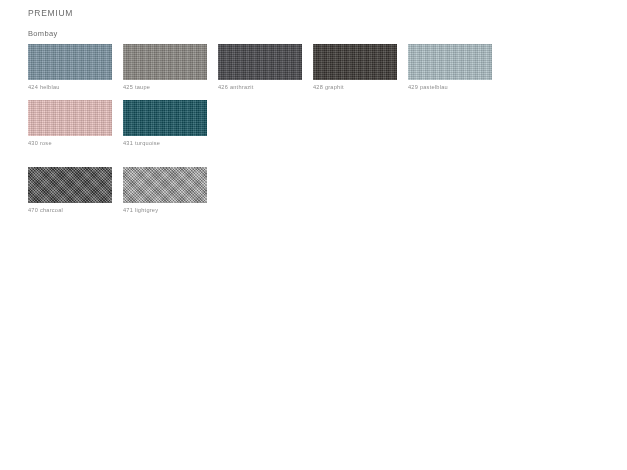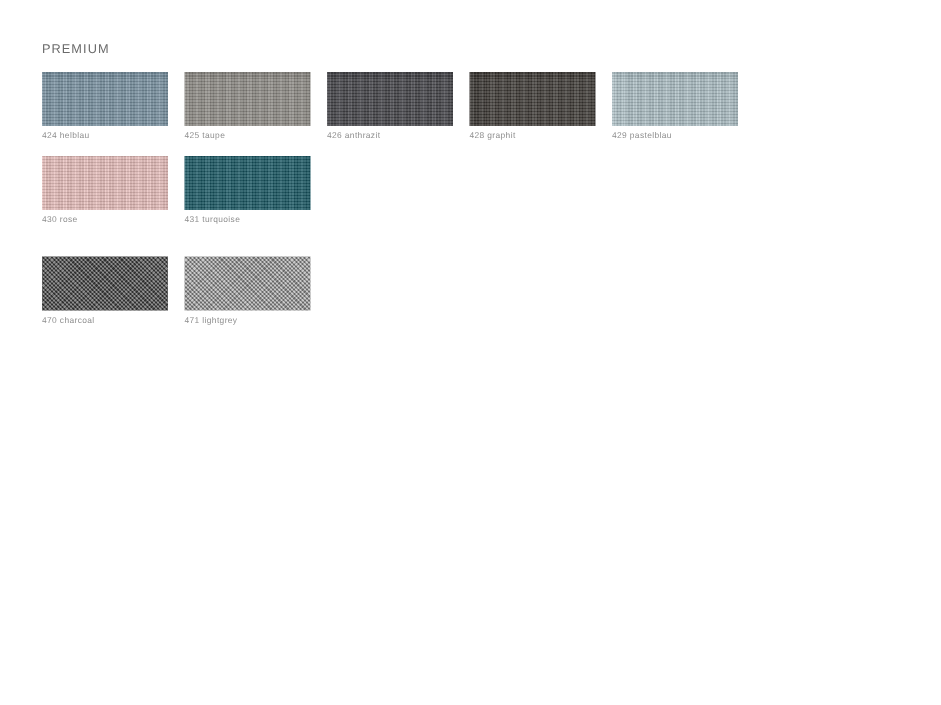--- a/index.html
+++ b/index.html
@@ -20,21 +20,21 @@
     position: absolute;
     left: 0; top: 0;
     width: 627px;
     height: 470px;
     background: #ffffff;
   }
 
   .content {
     position: absolute;
     left: 28px;
-    top: 27px;
+    top: 8px;
     width: 560px;
   }
 
   .premium-title {
     font-size: 8.5px;
     letter-spacing: 0.7px;
     color: #6b6b6b;
     margin: 0 0 11px 0;
     font-weight: 400;
   }
@@ -123,20 +123,21 @@
 </style>
 </head>
 <body>
 
 <div class="page">
   <div class="content">
 
     <h1 class="premium-title">PREMIUM</h1>
 
     <section class="collection">
+      <h2 class="collection-title">Bombay</h2>
       <div class="swatch-grid">
 
         <div class="swatch-cell">
           <div class="swatch-chip tex-weave" style="background-color: rgb(122, 147, 163);"></div>
           <div class="swatch-label">424  helblau</div>
         </div>
 
         <div class="swatch-cell">
           <div class="swatch-chip tex-weave" style="background-color: rgb(138, 135, 130);"></div>
           <div class="swatch-label">425  taupe</div>

